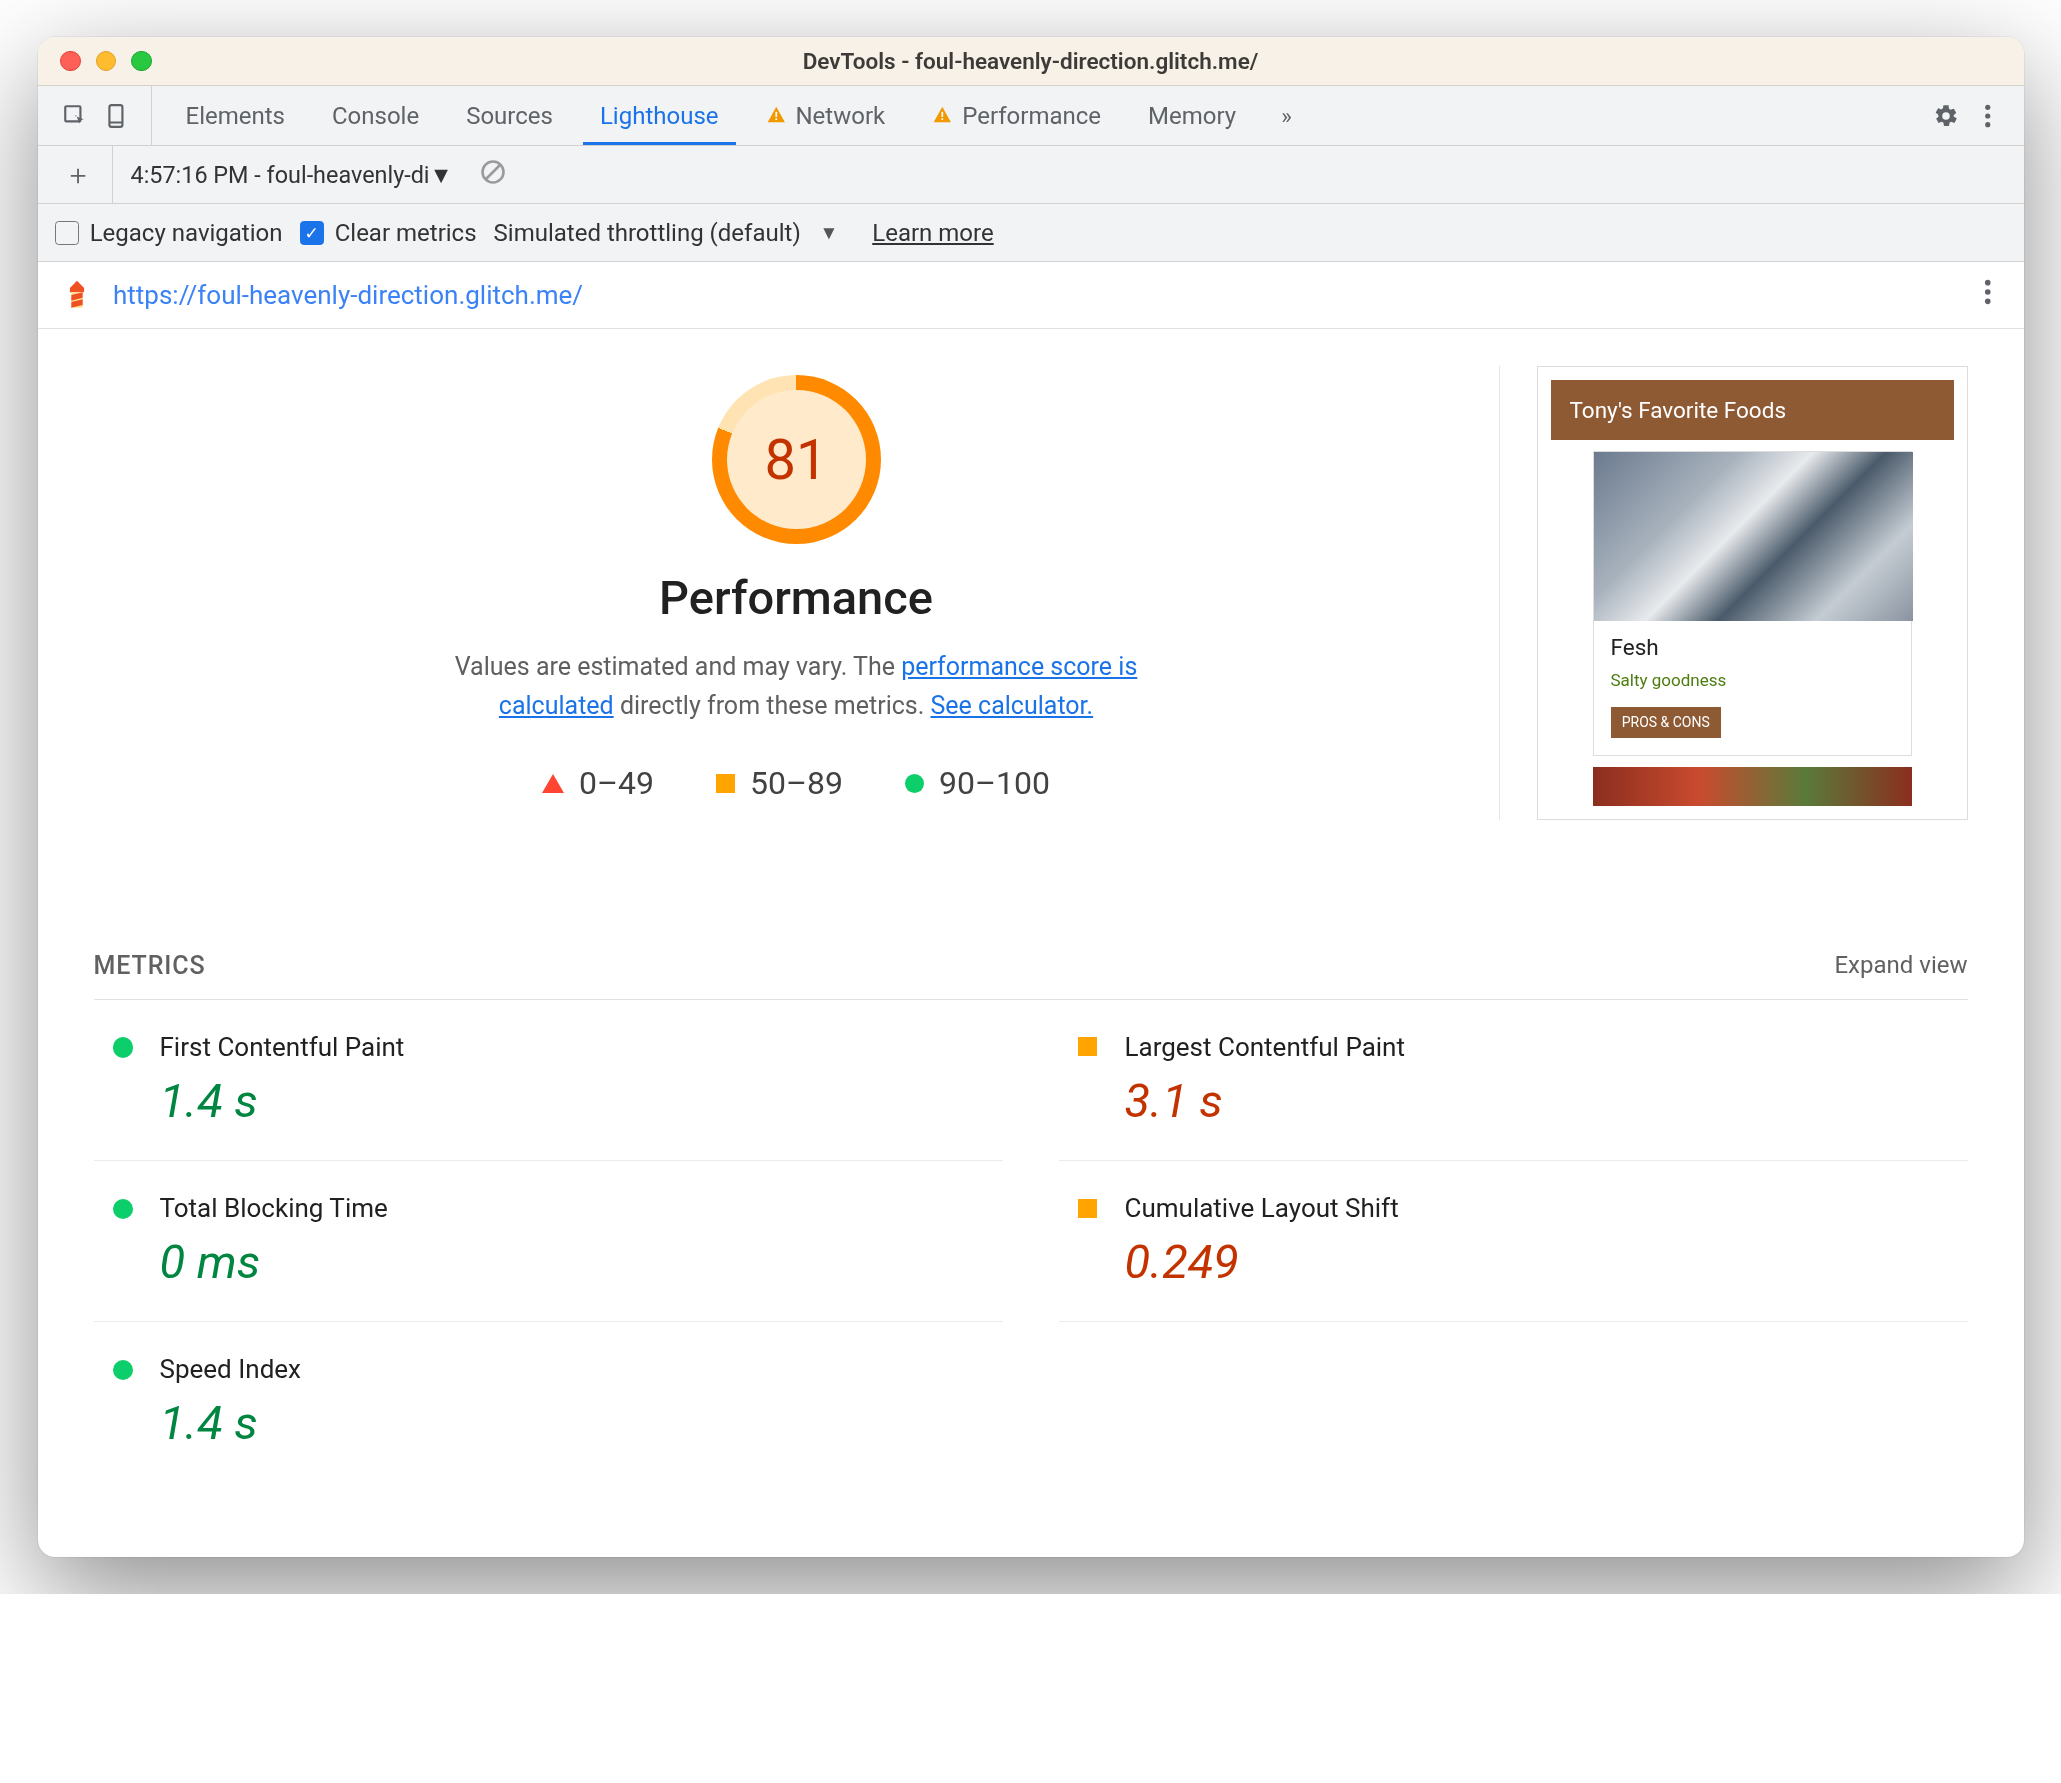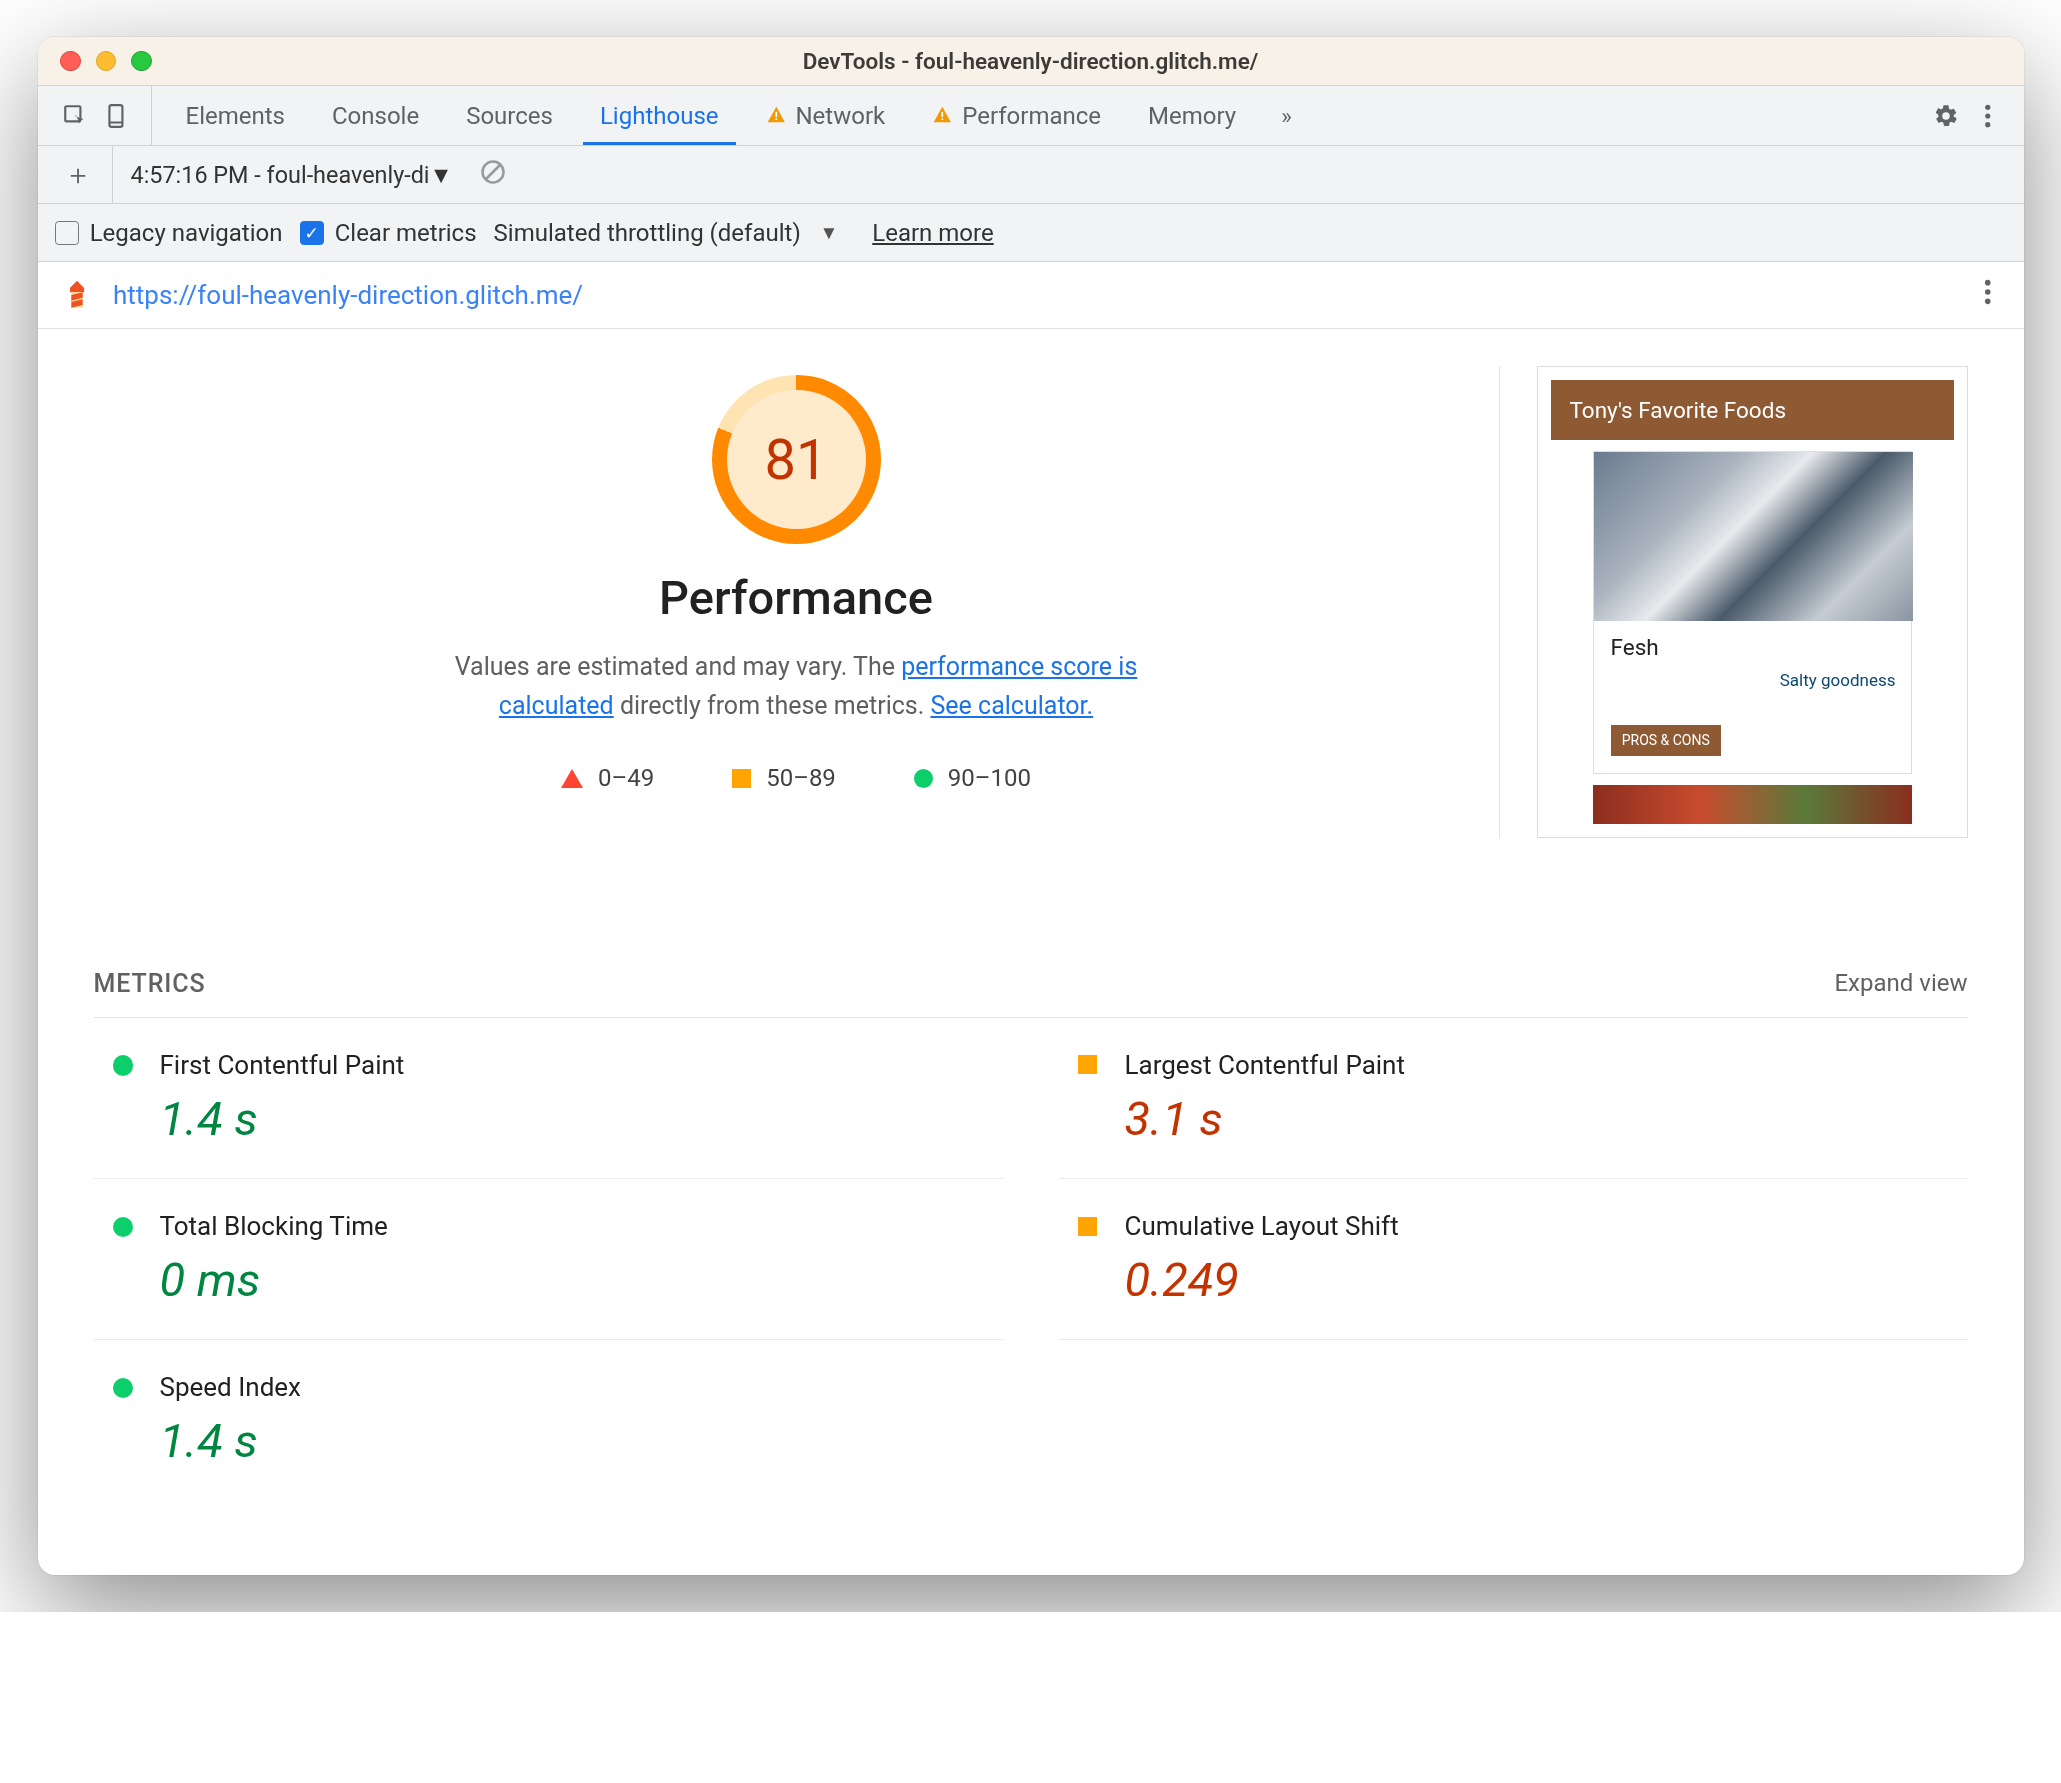--- a/index.html
+++ b/index.html
@@ -133,21 +133,21 @@
     background: conic-gradient(#ff8a00 0deg 292deg, #ffe3b3 292deg 360deg);
   }
   .gauge-inner {
     position:absolute; inset:15px; background:#ffeacb; border-radius:50%;
     display:flex; align-items:center; justify-content:center;
     font-size: 56px; font-weight: 400; color:#c33300;
   }
   .perf-heading { font-size: 47px; font-weight: 500; color:#212121; margin-top: 26px; }
   .perf-desc { font-size: 25px; color:#5f5f5f; text-align:center; max-width: 768px; margin-top: 22.5px; line-height: 1.55; }
   .perf-desc a { color:#1a73e8; text-decoration: underline; cursor:pointer; }
-  .scale-row { display:flex; gap: 78px; margin-top: 39px; font-size: 24px; color:#424242; }
+  .scale-row { display:flex; gap: 62px; margin-top: 39px; font-size: 32px; color:#424242; }
   .scale-item { display:flex; align-items:center; gap: 15px; }
   .shape-tri {
     width: 0; height: 0;
     border-left: 11.2px solid transparent;
     border-right: 11.2px solid transparent;
     border-bottom: 19px solid #ff4532;
   }
   .shape-sq { width: 19px; height: 19px; background:#ffa400; }
   .shape-circ { width: 19px; height: 19px; border-radius: 50%; background:#0cce6b; }
   
@@ -168,21 +168,21 @@
     font-weight: 400;
   }
   .preview-img {
     width: 319px; height: 169px;
     margin: 0 auto;
     background: linear-gradient(135deg, #6b7a8f 0%, #a8b2bd 30%, #e8eaed 45%, #4a5a6a 60%, #c5ccd3 80%, #8a94a0 100%);
     border: 0.9px solid #ccc;
   }
   .preview-body { width: 319px; margin: 0 auto; border: 0.9px solid #ddd; border-top: none; padding: 13px 17px 17px 17px; }
   .preview-title { font-size: 22.5px; color:#222; margin-bottom: 9.4px; }
-  .preview-sub { font-size: 17px; color:#0c4a6e; margin-bottom: 35px; text-align: right; }
+  .preview-sub { font-size: 17px; color:#4d7c0f; margin-bottom: 17px; }
   .preview-btn { background:#8e5a34; color:#fff; font-size: 14px; padding: 7.5px 11.2px; display:inline-block; }
   .preview-strip { width: 319px; height: 39px; margin: 0 auto; background: linear-gradient(90deg, #8b2e1f, #c94b2e, #5a7a3a, #8b2e1f); }
   
   .metrics-header {
     display:flex; justify-content: space-between; align-items: center;
     margin-top: 131px;
     padding-bottom: 19px;
     border-bottom: 0.9px solid #e1e1e1;
   }
   .metrics-label { font-size: 25px; color:#616161; letter-spacing: 0.9px; font-weight: 500; }

